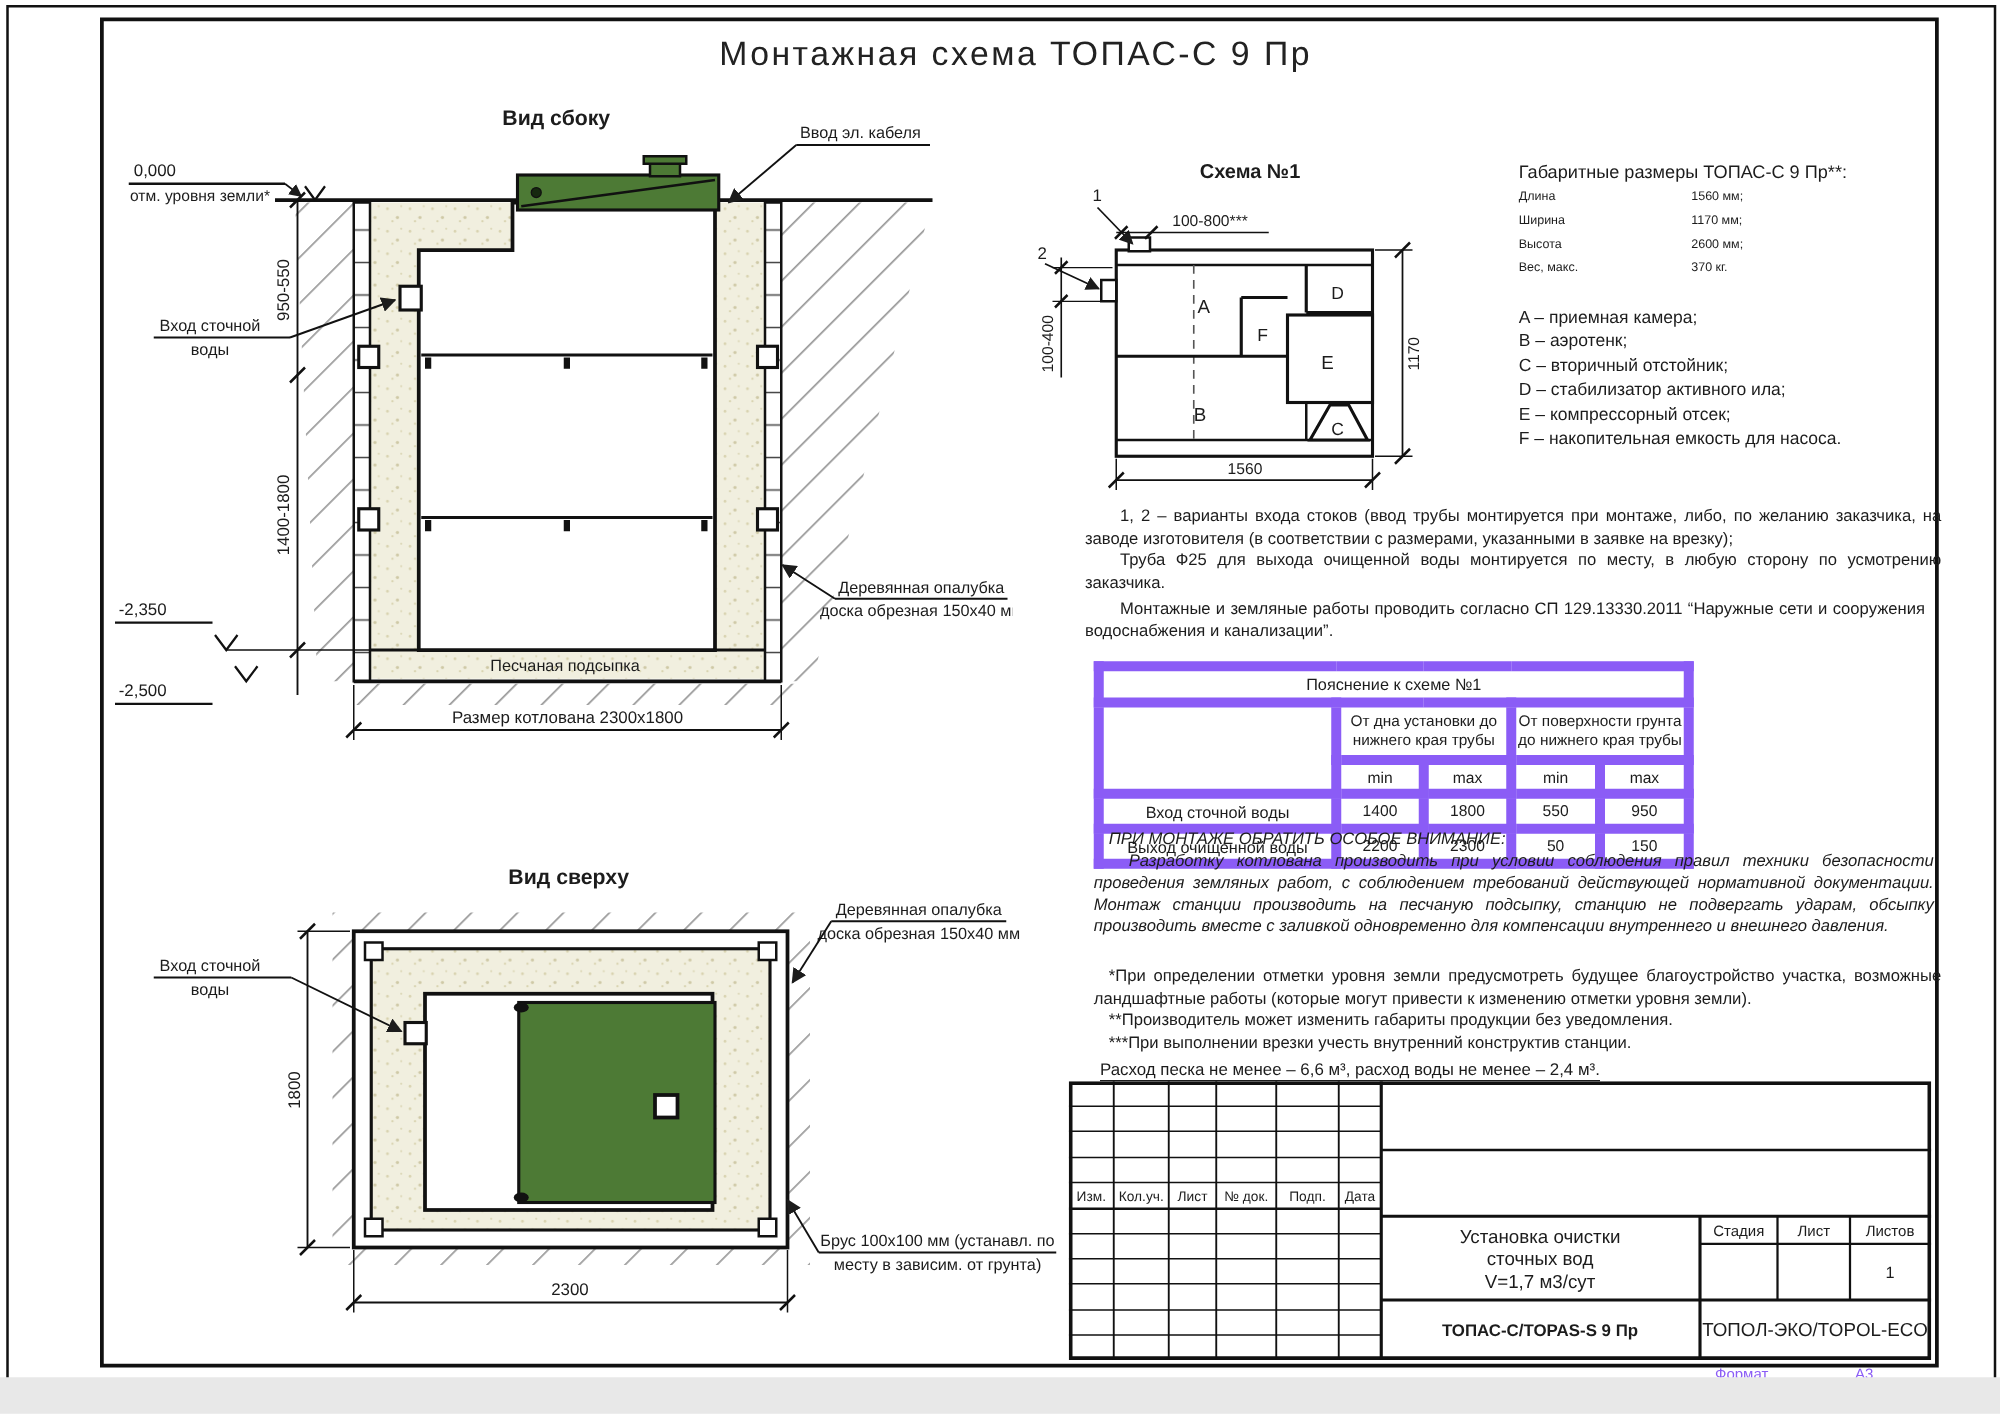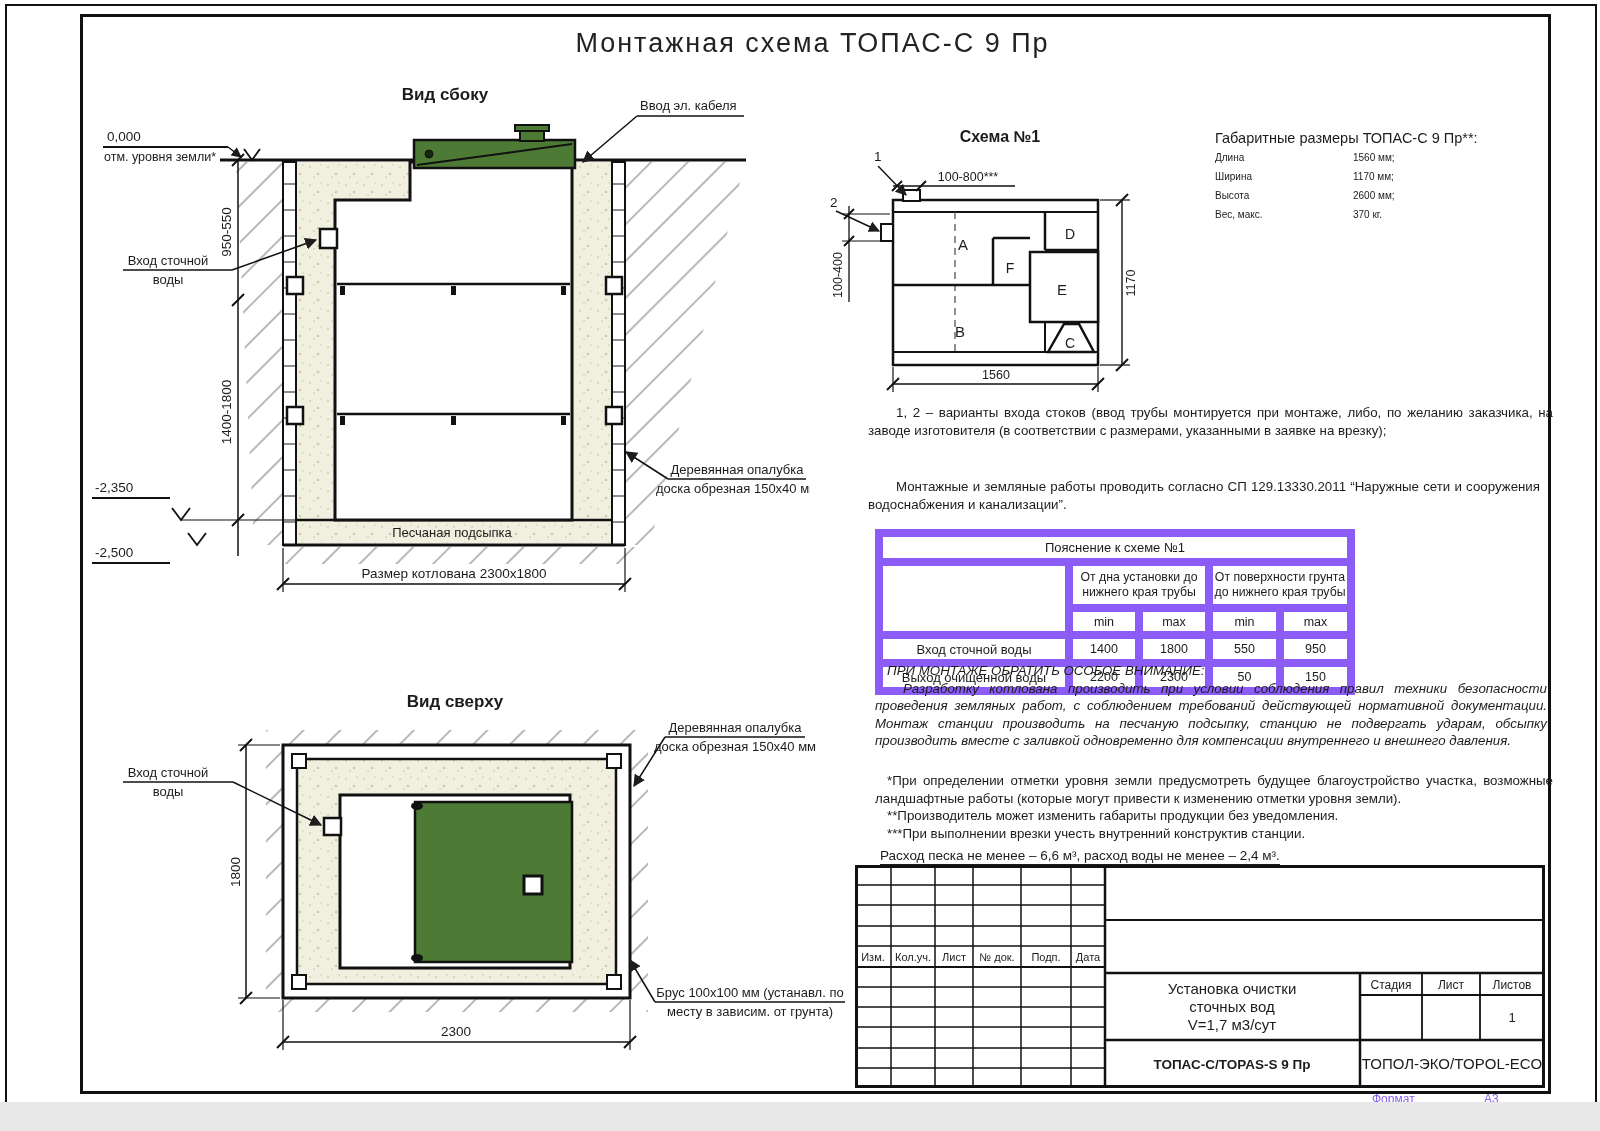--- a/index.html
+++ b/index.html
@@ -270,24 +270,33 @@
     <path d="M1092,390 L1104,378" stroke="#111" stroke-width="2"></path>
     <text x="996" y="379" text-anchor="middle" font-size="12.5">1560</text>
   </svg>
 
   <div class="blk" style="left:1215px;top:130px;width:340px;">
     <p class="gabarit-title">Габаритные размеры ТОПАС-С 9 Пр**:</p>
     <p class="spec-row"><span class="lab">Длина</span><span>1560 мм;</span></p>
     <p class="spec-row"><span class="lab">Ширина</span><span>1170 мм;</span></p>
     <p class="spec-row"><span class="lab">Высота</span><span>2600 мм;</span></p>
     <p class="spec-row"><span class="lab">Вес, макс.</span><span>370 кг.</span></p>
+    <div class="legend">
+      <p>A – приемная камера;</p>
+      <p>B – аэротенк;</p>
+      <p>C – вторичный отстойник;</p>
+      <p>D – стабилизатор активного ила;</p>
+      <p>E – компрессорный отсек;</p>
+      <p>F – накопительная емкость для насоса.</p>
+    </div>
   </div>
 
   <div class="blk just ind" style="left:868px;top:404px;width:685px;">
     <p>1, 2 – варианты входа стоков (ввод трубы монтируется при монтаже, либо, по желанию заказчика, на заводе изготовителя (в соответствии с размерами, указанными в заявке на врезку);</p>
+    <p>Труба Ф25 для выхода очищенной воды монтируется по месту, в любую сторону по усмотрению заказчика.</p>
   </div>
   <div class="blk just ind" style="left:868px;top:478px;width:672px;">
     <p>Монтажные и земляные работы проводить согласно СП 129.13330.2011 “Наружные сети и сооружения водоснабжения и канализации”.</p>
   </div>
 
   <table class="explain" style="position:absolute;left:875px;top:529px;">
     <colgroup>
         <col style="width:190px">
         <col style="width:70px">
         <col style="width:70px">

